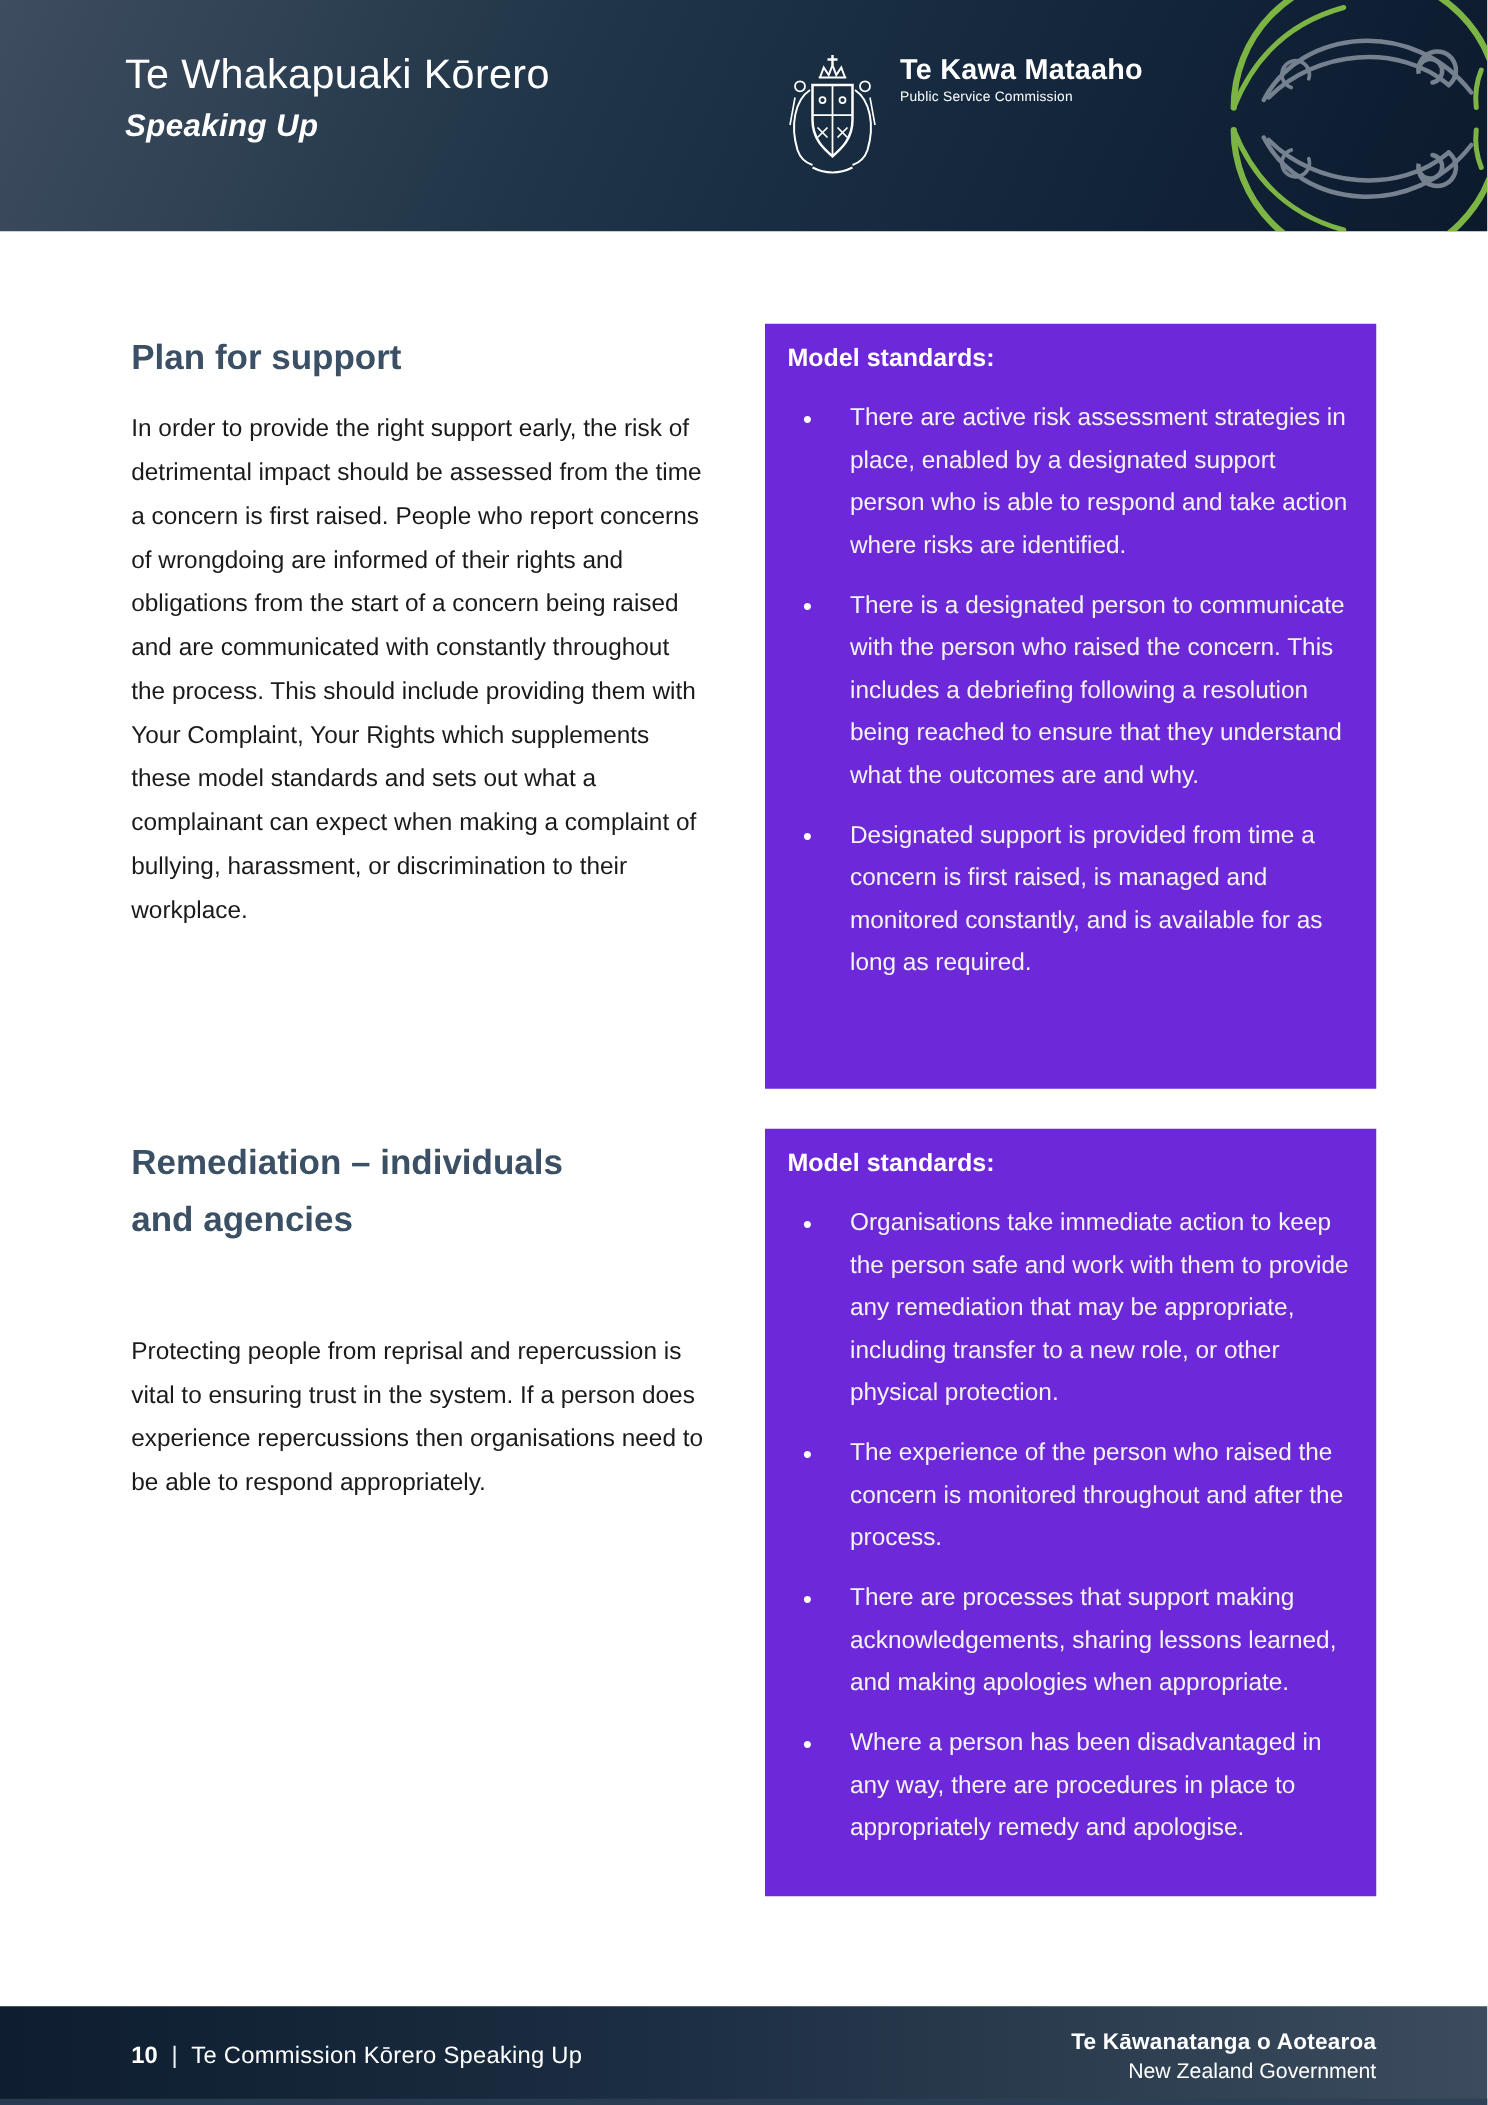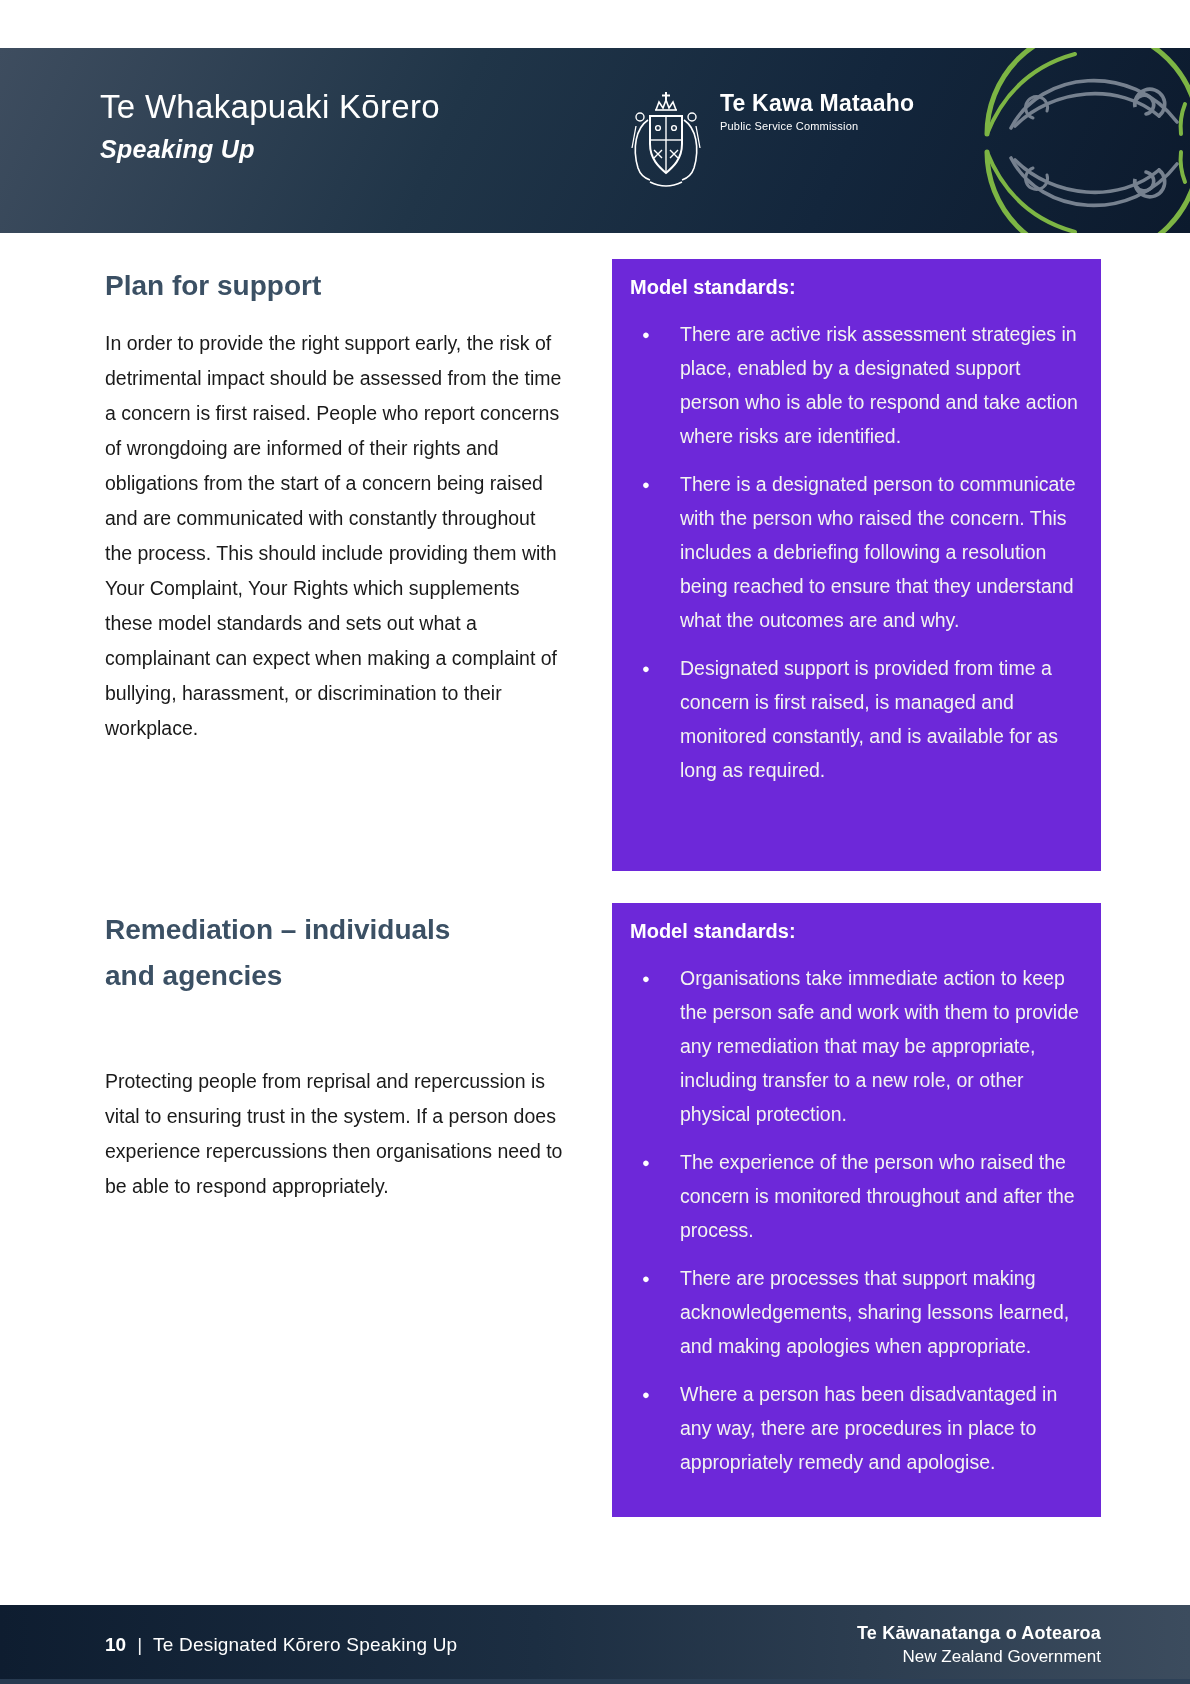--- a/index.html
+++ b/index.html
@@ -10,21 +10,20 @@
     position:relative;
     -webkit-font-smoothing:antialiased;
   }
   .page{position:absolute;inset:0;overflow:hidden;background:#ffffff;}
 
   
   .header{
     position:absolute;top:0;left:0;width:1190px;height:185px;
     background:linear-gradient(115deg,#3e4d5f 0%,#203548 38%,#13263c 70%,#0c1a2d 100%);
     overflow:hidden;
-    margin-top:48px;
   }
   .header-titles{position:absolute;left:100px;top:40px;color:#ffffff;}
   .title-line1{font-size:33px;font-weight:400;letter-spacing:.3px;}
   .title-line2{font-size:25px;font-weight:700;margin-top:9px;letter-spacing:.3px;font-style:italic;}
 
   .logo-block{position:absolute;left:626px;top:42px;display:flex;align-items:flex-start;}
   .coa-svg{width:80px;height:102px;flex:0 0 auto;}
   .logo-text{margin-left:14px;color:#ffffff;}
   .logo-name{font-size:23px;font-weight:700;letter-spacing:.2px;}
   .logo-sub{font-size:11px;font-weight:400;margin-top:3px;letter-spacing:.2px;}
@@ -164,21 +163,21 @@
       <li>The experience of the person who raised the concern is monitored throughout and after the process.</li>
       <li>There are processes that support making acknowledgements, sharing lessons learned, and making apologies when appropriate.</li>
       <li>Where a person has been disadvantaged in any way, there are procedures in place to appropriately remedy and apologise.</li>
     </ul>
   </section>
 
   <footer class="footer">
     <div class="footer-left">
       <span class="footer-page">10</span>
       <span class="footer-sep">|</span>
-      <span class="footer-doc">Te Designated Kōrero Speaking Up</span>
+      <span class="footer-doc">Te Commission Kōrero Speaking Up</span>
     </div>
     <div class="footer-right">
       <div class="gov-maori">Te Kāwanatanga o Aotearoa</div>
       <div class="gov-english">New Zealand Government</div>
     </div>
   </footer>
 
 </div>
 
 </body></html>

